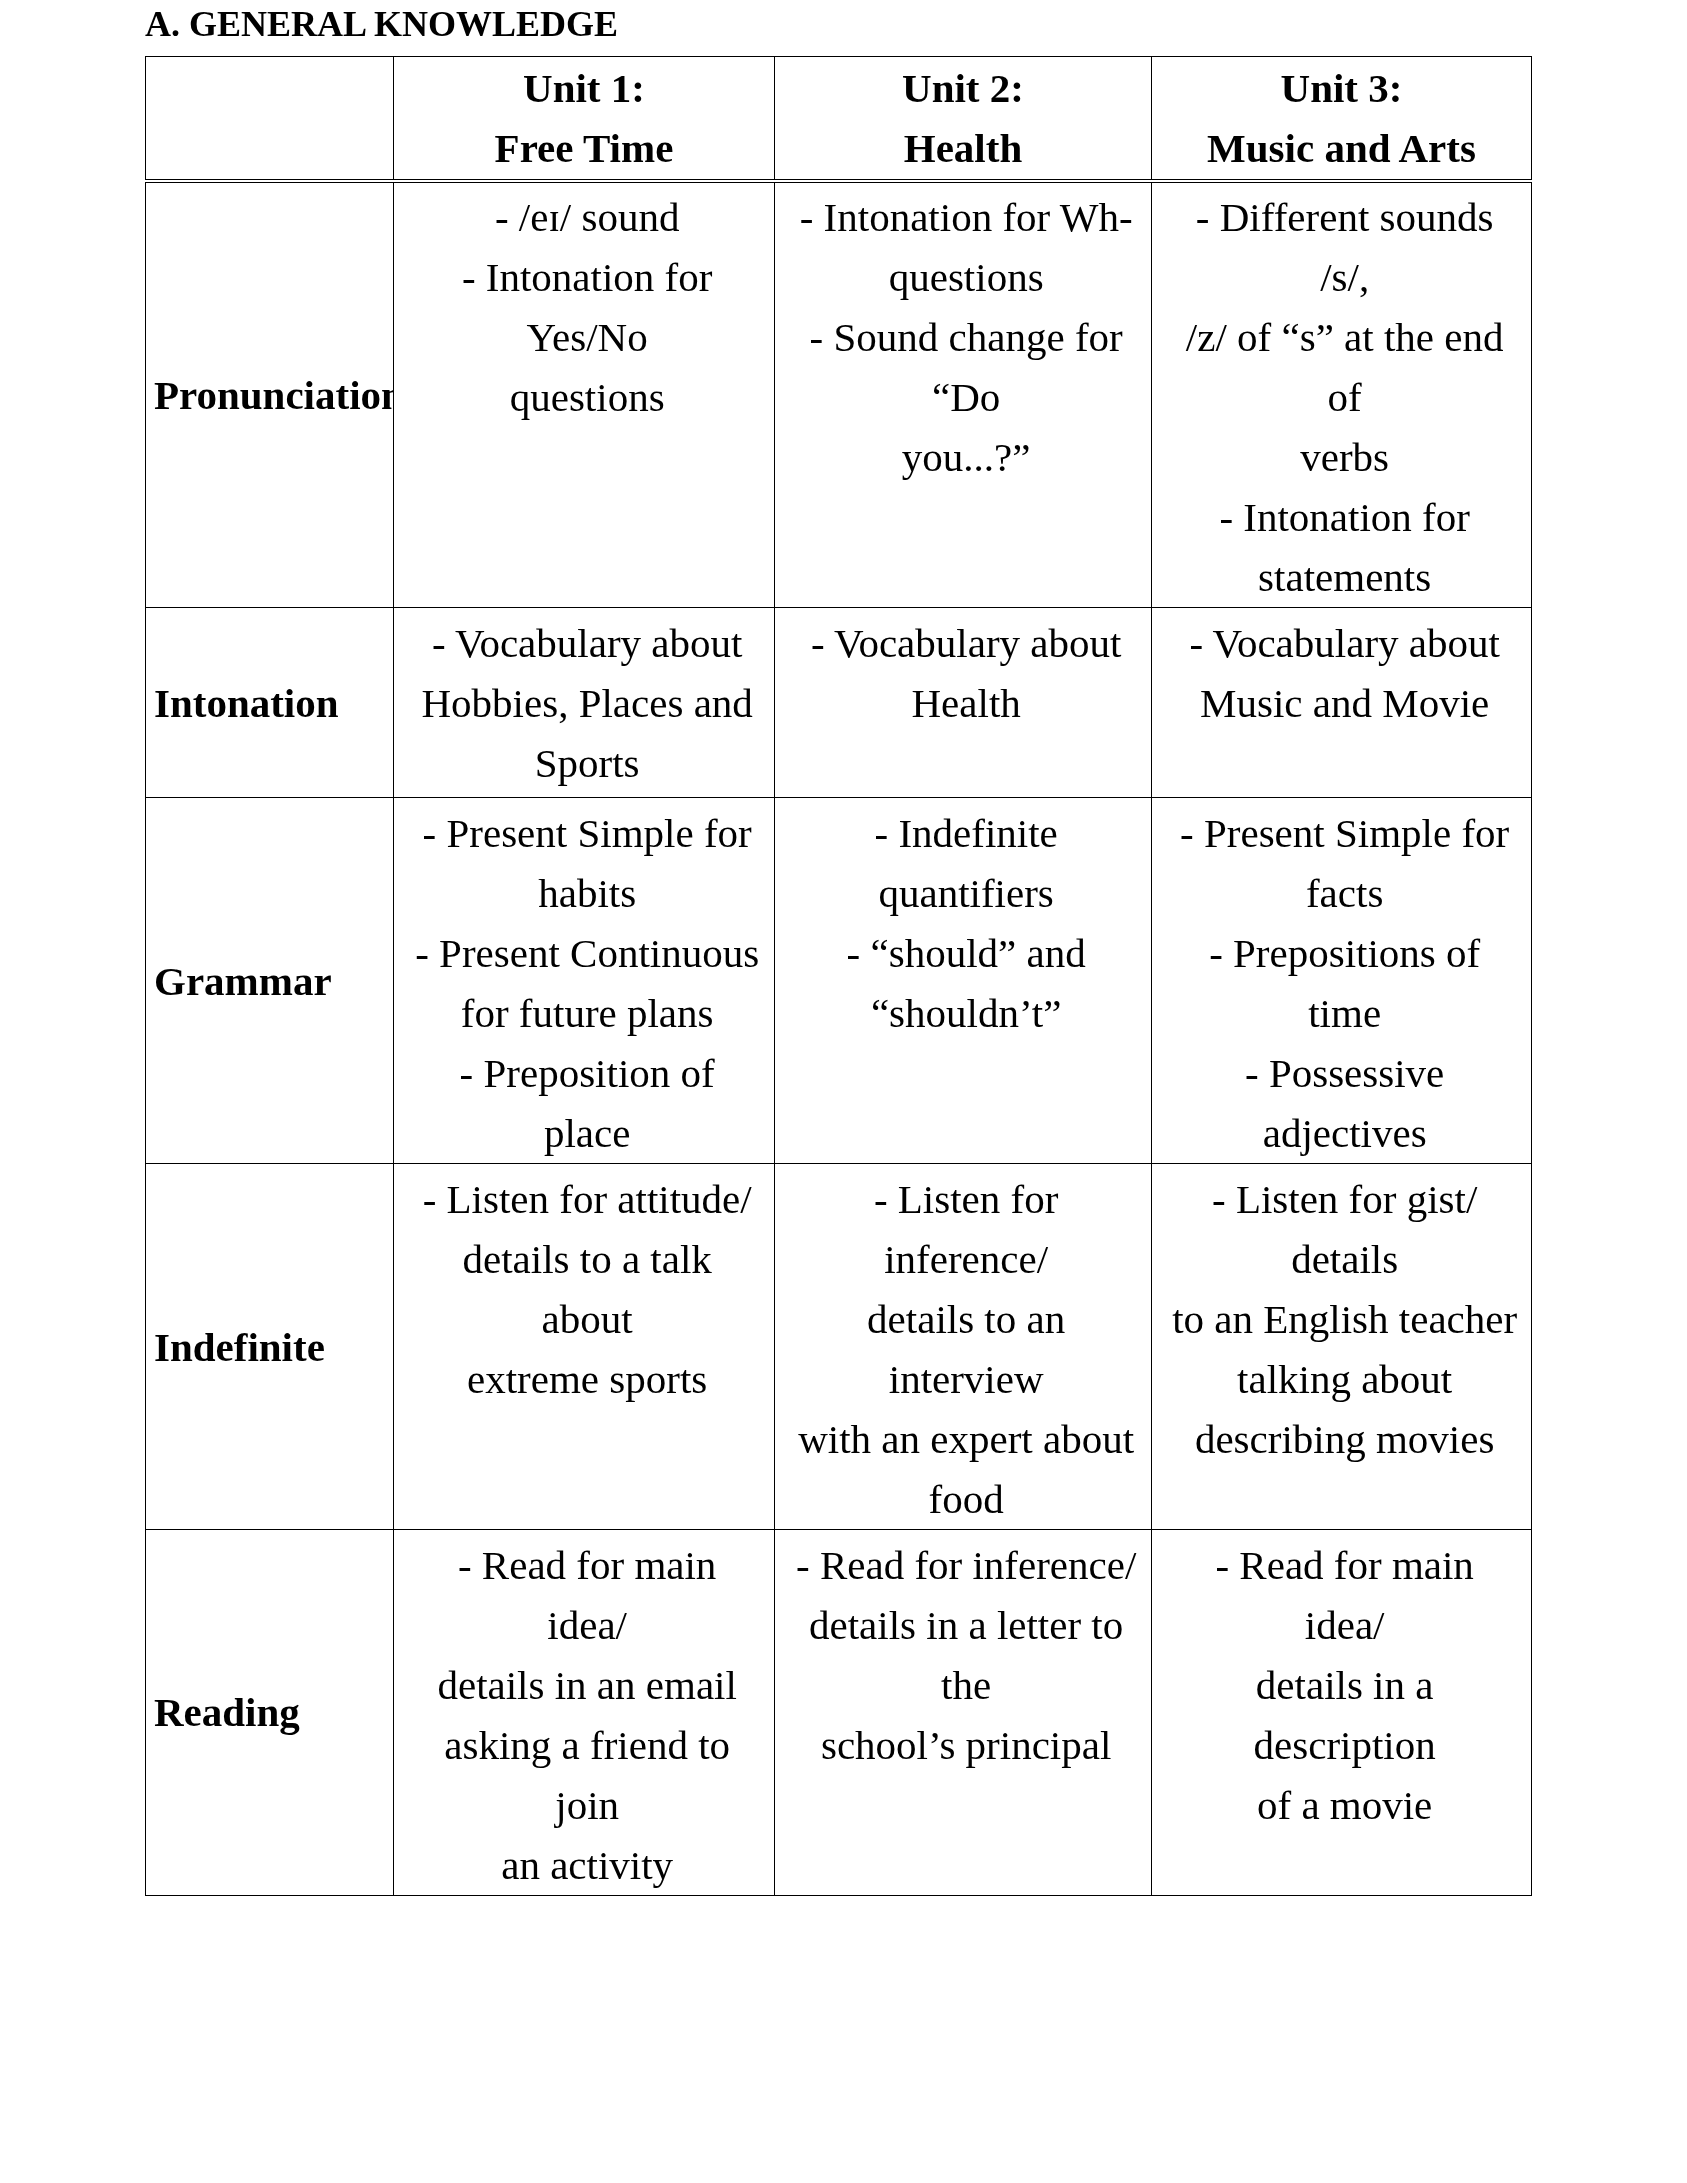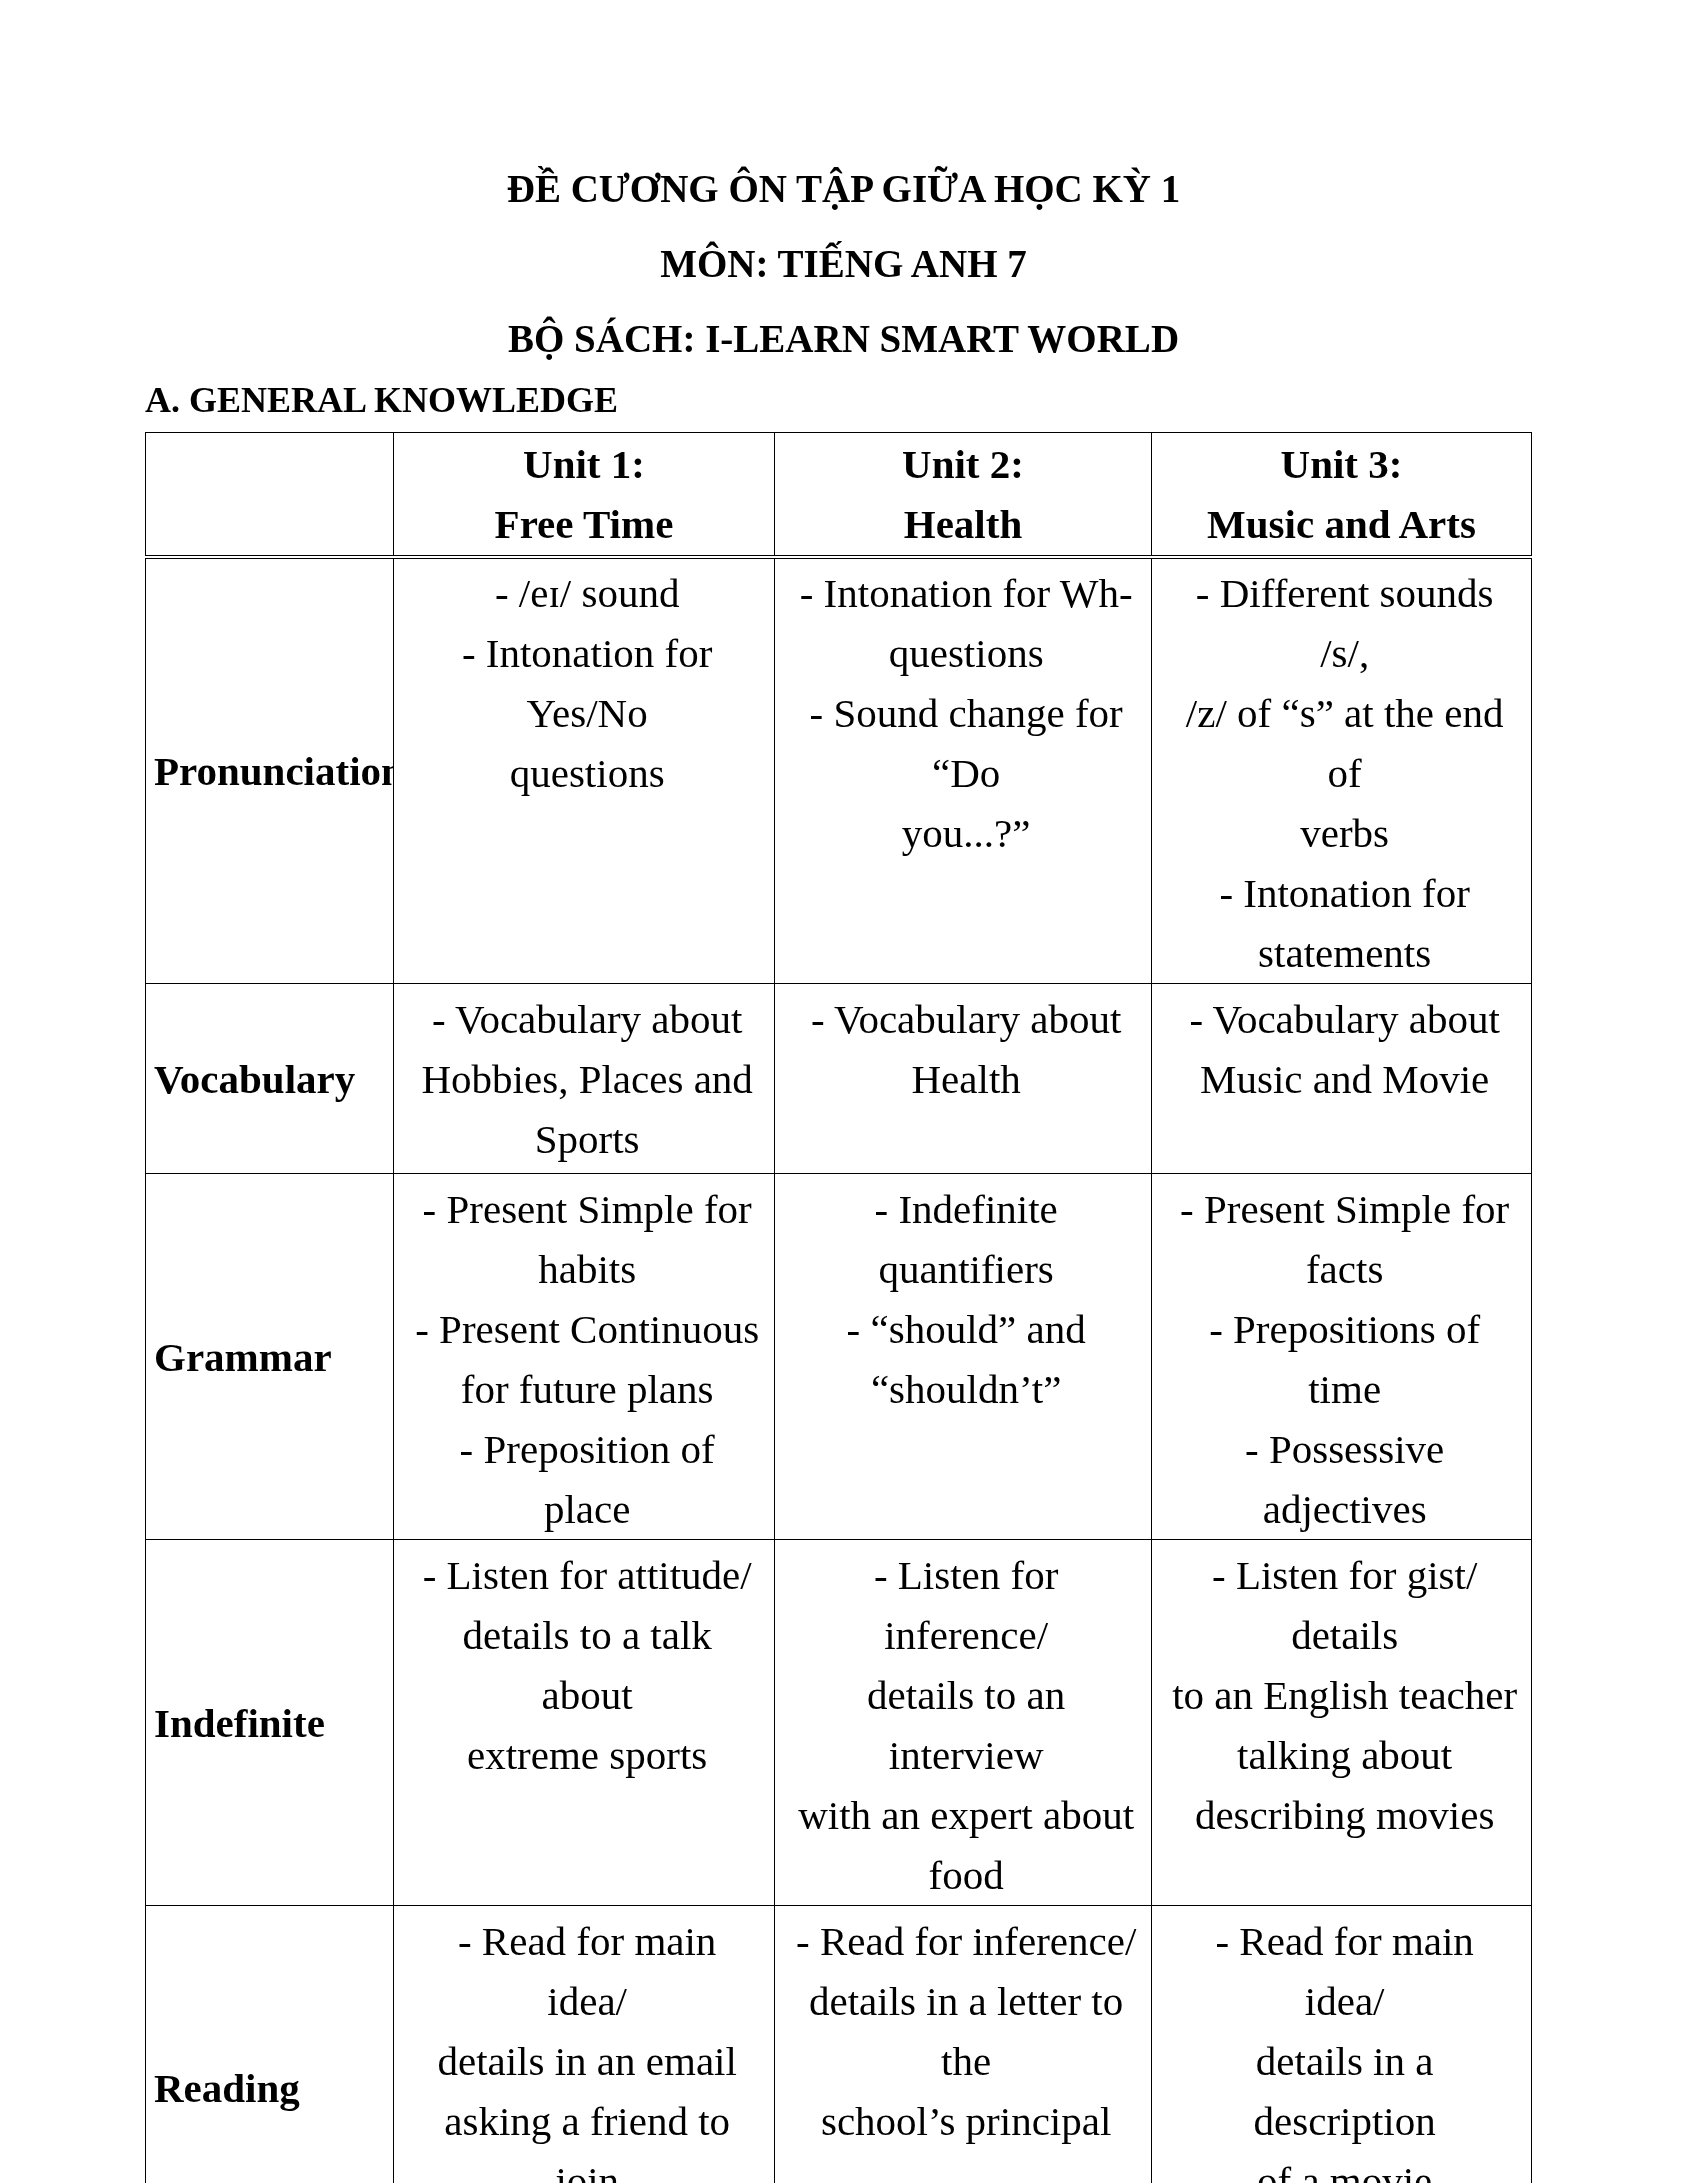--- a/index.html
+++ b/index.html
@@ -66,25 +66,20 @@
   tr.h-r3 { height: 310px; }
   tr.h-r4 { height: 246px; }
   tr.h-r5 { height: 254px; }
   tr.h-r6 { height: 119px; }
 </style>
 </head>
 <body>
 
 <div class="page">
 
-  <div class="titles">
-    <div class="title-line">ĐỀ CƯƠNG ÔN TẬP GIỮA HỌC KỲ 1</div>
-    <div class="title-line">MÔN: TIẾNG ANH 7</div>
-    <div class="title-line">BỘ SÁCH: I-LEARN SMART WORLD</div>
-  </div>
 
   <div class="section-heading">A. GENERAL KNOWLEDGE</div>
 
   <table class="knowledge-table">
     <colgroup>
       <col style="width:248px">
       <col style="width:381px">
       <col style="width:377px">
       <col style="width:380px">
     </colgroup>
@@ -107,21 +102,21 @@
 questions
 - Sound change for “Do
 you...?”</td>
         <td class="content-cell">- Different sounds /s/,
 /z/ of “s” at the end of
 verbs
 - Intonation for
 statements</td>
       </tr>
       <tr class="h-r2">
-        <td class="label-cell">Vocabulary</td>
+        <td class="label-cell">Intonation</td>
         <td class="content-cell">- Vocabulary about
 Hobbies, Places and
 Sports</td>
         <td class="content-cell">- Vocabulary about
 Health</td>
         <td class="content-cell">- Vocabulary about
 Music and Movie</td>
       </tr>
       <tr class="h-r3">
         <td class="label-cell">Grammar</td>

